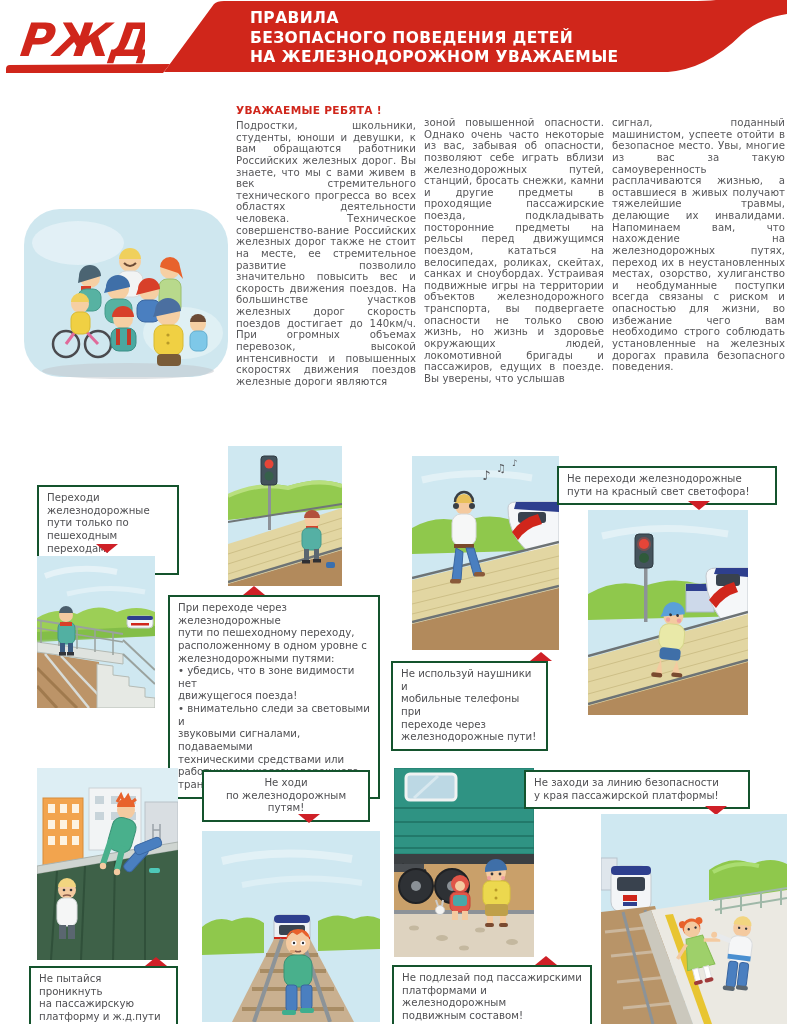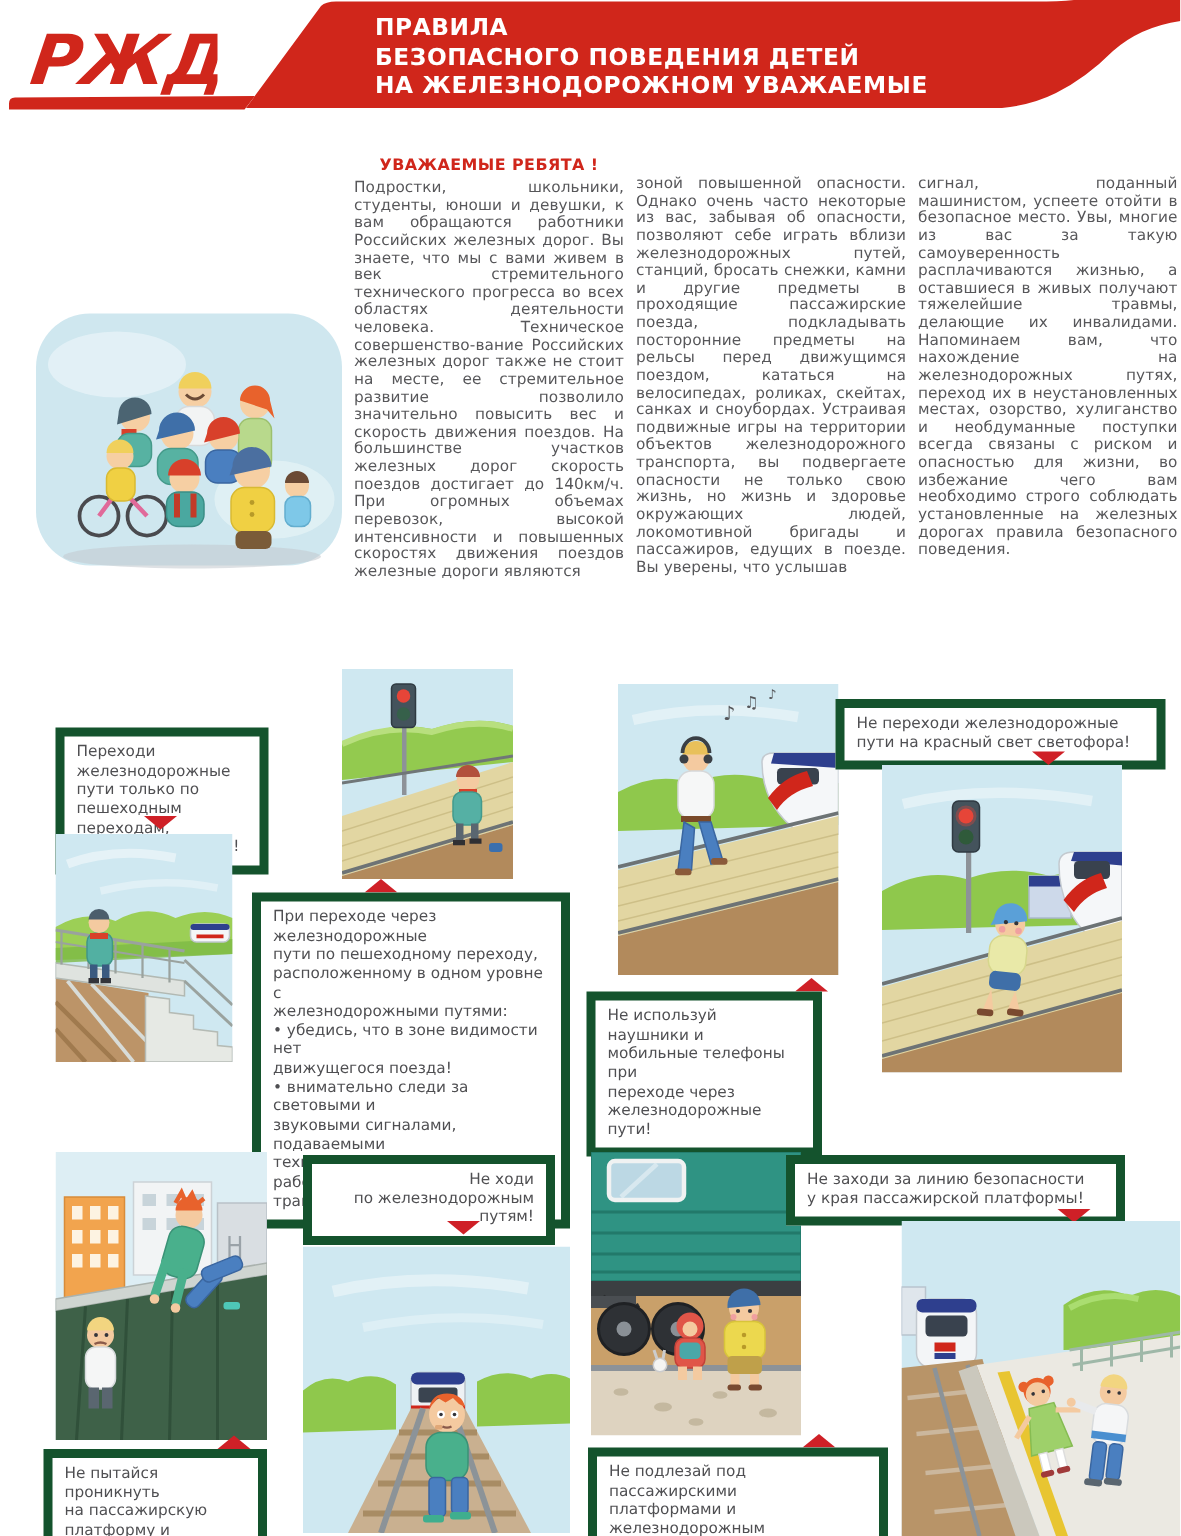--- a/index.html
+++ b/index.html
@@ -6,26 +6,26 @@
   .page{position:relative;width:787px;height:1024px;background:#fff;overflow:hidden;
         font-family:"DejaVu Sans","Liberation Sans",sans-serif;}
   .abs{position:absolute}
   svg{display:block}
   
   .banner-title{position:absolute;left:250px;top:9px;width:410px;text-align:left;color:#fff;
     font-weight:bold;font-size:15.5px;line-height:19.5px;letter-spacing:.4px}
   
   .col{position:absolute;width:180px;font-size:10.2px;line-height:1.14;color:#57575a;
     text-align:justify;letter-spacing:.05px}
-  .intro-heading{color:#d0261b;font-weight:bold;font-size:10.6px;text-align:center;
+  .intro-heading{color:#d0261b;font-weight:bold;font-size:10.6px;
     margin:0 0 4px 0;letter-spacing:.3px}
   
-  .callout{position:absolute;background:#fff;border:6px solid #14532d;padding:5px 8px;
+  .callout{position:absolute;background:#fff;border:2px solid #14532d;padding:5px 8px;
     font-size:10.2px;line-height:1.24;color:#4f4f52;white-space:pre-line;box-sizing:border-box}
-  .ta-r{text-align:right}
+  .ta-r{text-align:center}
   .arrow{position:absolute;width:0;height:0;border-left:11px solid transparent;
     border-right:11px solid transparent}
   .arrow.down{border-top:9px solid #cf2027}
   .arrow.up{border-bottom:9px solid #cf2027}
 </style>
 </head>
 <body>
 
 <div class="page">
 

